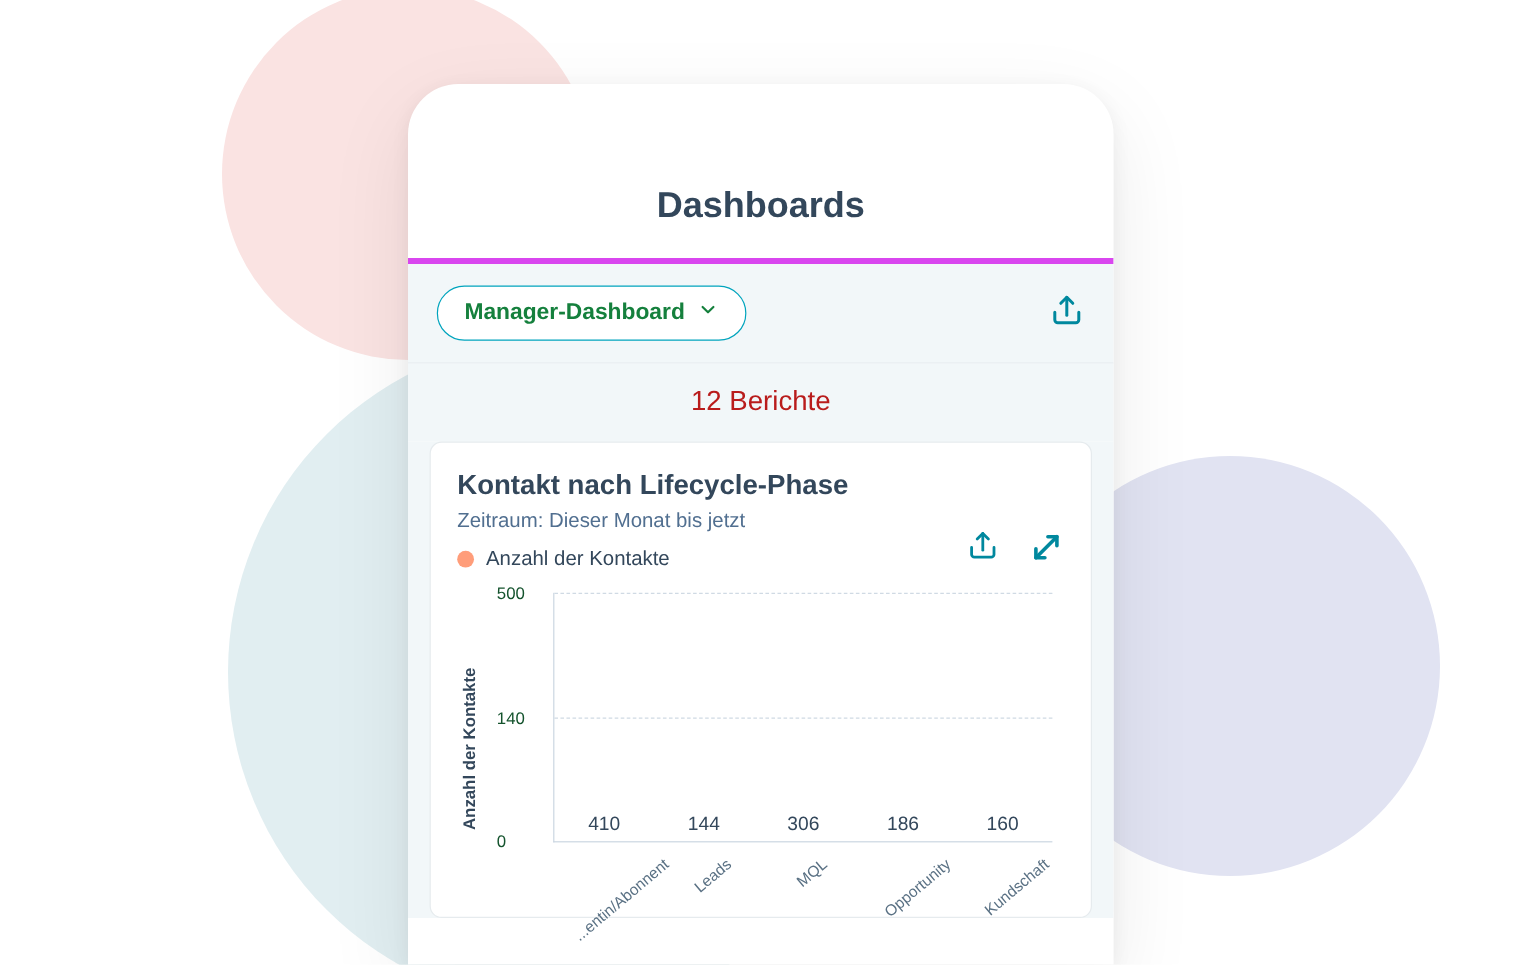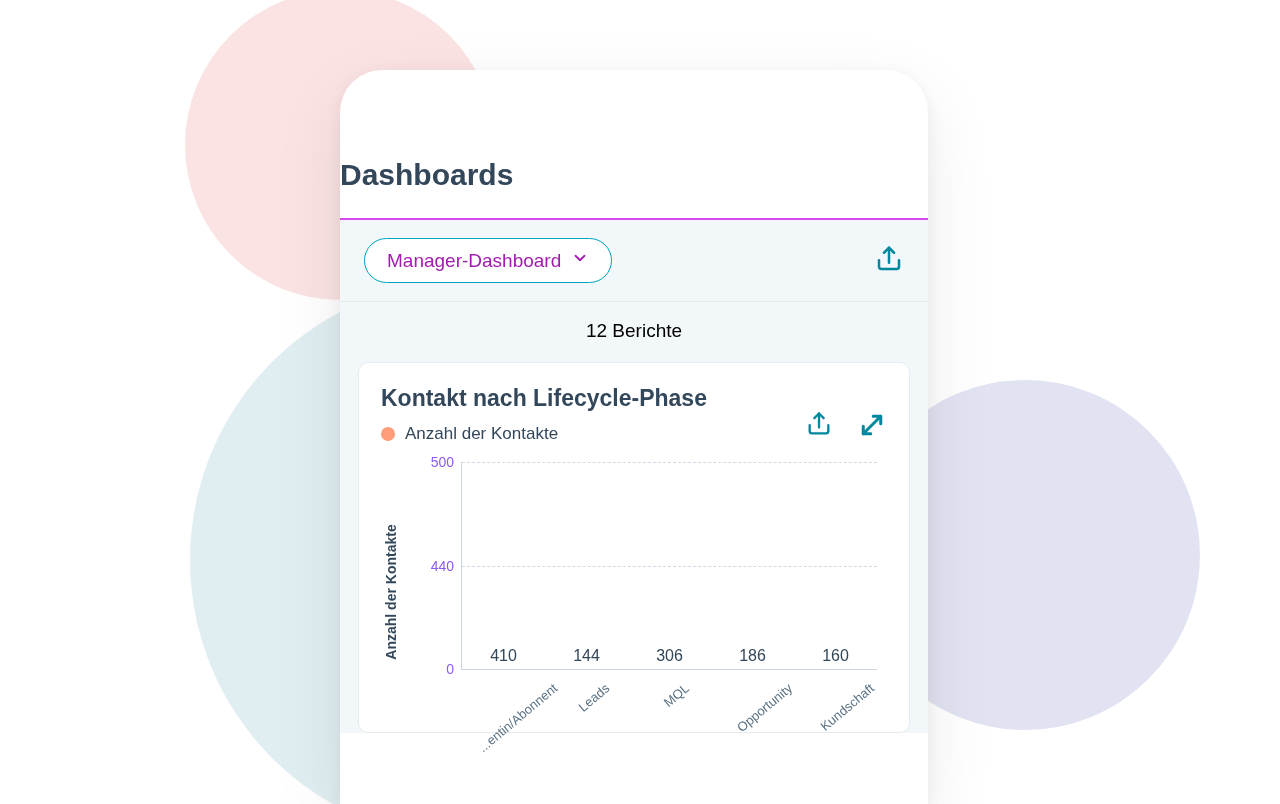--- a/index.html
+++ b/index.html
@@ -15,44 +15,44 @@
     left: 340px; top: 70px;
     width: 588px; height: 734px;
     background: #ffffff;
     border-radius: 42px 42px 0 0;
     box-shadow: 0 24px 72px rgba(0,0,0,0.08), 0 4px 16px rgba(0,0,0,0.06);
     overflow: hidden;
   }
 
   .header {
     height: 150px;
-    display: flex; align-items: flex-end; 
-    border-bottom: 2px solid #d946ef;
+    display: flex; align-items: flex-end; justify-content: center;
+    border-bottom: 5px solid #d946ef;
   }
   .header-title {
     font-size: 30px; font-weight: 700; color: #33475b; padding-bottom: 26px;
   }
 
   .toolbar {
     background: #f2f7f9;
     border-bottom: 1px solid #e6ebee;
     padding: 18px 24px;
     display: flex; align-items: center; justify-content: space-between;
   }
   .dash-select {
     display: inline-flex; align-items: center; gap: 10px;
-    border: 1.6px solid #00a4bd; color: #a21caf; background: #fff;
-    border-radius: 999px; padding: 10px 22px; font-size: 19px; font-weight: 400;
+    border: 1.6px solid #00a4bd; color: #15803d; background: #fff;
+    border-radius: 999px; padding: 10px 22px; font-size: 19px; font-weight: 700;
     cursor: pointer;
   }
   .share-btn { color: #00889e; cursor: pointer; display: inline-flex; }
 
   .reports-count {
     background: #f2f7f9;
-    text-align: center; color: #000000; font-size: 19px; font-weight: 500;
+    text-align: center; color: #b91c1c; font-size: 23px; font-weight: 500;
     padding: 18px 0 20px;
   }
 
   .reports-wrap { background: #f2f7f9; padding: 0 18px; }
 
   .card {
     background: #fff; border: 1px solid #e6ebee; border-radius: 10px;
     padding: 22px 22px 0;
   }
   .card-head { display: flex; align-items: flex-end; gap: 7px; }
@@ -67,21 +67,21 @@
   .chart { position: relative; height: 280px; margin-top: 8px; margin-left: 20px; }
   .yaxis-label {
     position: absolute; left: -10px; top: 50%; transform: translate(-50%, -50%) rotate(-90deg);
     transform-origin: center; color: #33475b; font-size: 14px; font-weight: 600; white-space: nowrap;
   }
   .plot {
     position: absolute; left: 60px; right: 10px; top: 10px; bottom: 62px;
     border-left: 1px solid #cbd6e2; border-bottom: 1px solid #cbd6e2;
   }
   .grid-line { position: absolute; left: 0; right: 0; border-top: 1px dashed #d0dae4; }
-  .ytick { position: absolute; left: -48px; width: 40px; text-align: right; color: #8b5cf6; font-size: 14px; transform: translateY(-50%); }
+  .ytick { position: absolute; left: -48px; width: 40px; text-align: left; color: #14532d; font-size: 14px; transform: translateY(-50%); }
   .bars { position: absolute; left: 0; right: 0; top: 0; bottom: 0; display: flex; justify-content: space-around; align-items: flex-end; }
   .bar-col { display: flex; flex-direction: column; align-items: center; width: 68px; }
   .bar-val { font-size: 16px; font-weight: 400; color: #33475b; margin-bottom: 4px; }
   .bar { width: 56px; background: #ff9d7a; }
   .xticks { position: absolute; left: 60px; right: 10px; bottom: 0; height: 60px; display: flex; justify-content: space-around; }
   .xtick { width: 68px; text-align: left; display: flex; justify-content: center; }
   .xtick span {
     display: inline-block; color: #5a7184; font-size: 13px; font-weight: 500;
     transform: rotate(-40deg) translate(-6px, 6px); transform-origin: top right; white-space: nowrap;
   }
@@ -120,20 +120,21 @@
       </div>
     </div>
 
     <div class="reports-count">12 Berichte</div>
 
     <div class="reports-wrap">
       <div class="card">
         <div class="card-head">
           <div class="card-titles">
             <div class="card-title">Kontakt nach Lifecycle-Phase</div>
+            <div class="card-sub">Zeitraum: Dieser Monat bis jetzt</div>
             <div class="legend">
               <span class="legend-dot"></span>
               <span>Anzahl der Kontakte</span>
             </div>
           </div>
           <div class="card-icons">
             <div class="icon-btn">
               <span>
                 <svg width="28" height="28" viewBox="0 0 24 24" fill="none" stroke="currentColor" stroke-width="2" stroke-linecap="round" stroke-linejoin="round">
                   <path d="M12 3v12"></path>
@@ -175,21 +176,21 @@
                   <div class="bar-val">186</div>
                   <div class="bar" style="height: calc(60.2% + 0px); background: rgb(255, 157, 122);"></div>
                 </div>
                 <div class="bar-col">
                   <div class="bar-val">160</div>
                   <div class="bar" style="height: calc(47.6% + 0px); background: rgb(255, 157, 122);"></div>
                 </div>
               </div>
           <div class="ytick" style="top: 100%;">0</div>
               <div class="grid-line" style="top: 50%;"></div>
-              <div class="ytick" style="top: 50%;">440</div>
+              <div class="ytick" style="top: 50%;">140</div>
               <div class="grid-line" style="top: 0%;"></div>
               <div class="ytick" style="top: 0%;">500</div>
             </div>
           <div class="xticks">
               <div class="xtick">
                 <span>...entin/Abonnent</span>
               </div>
               <div class="xtick">
                 <span>Leads</span>
               </div>

